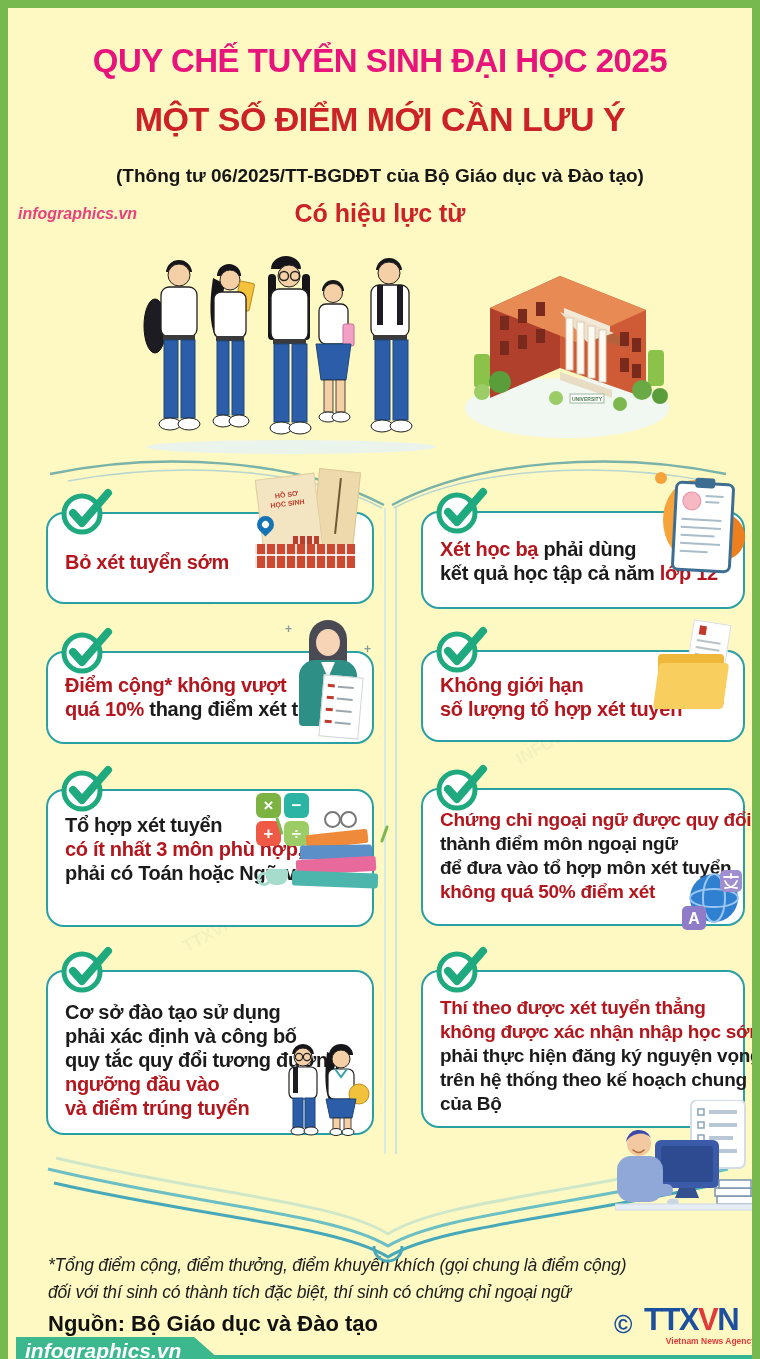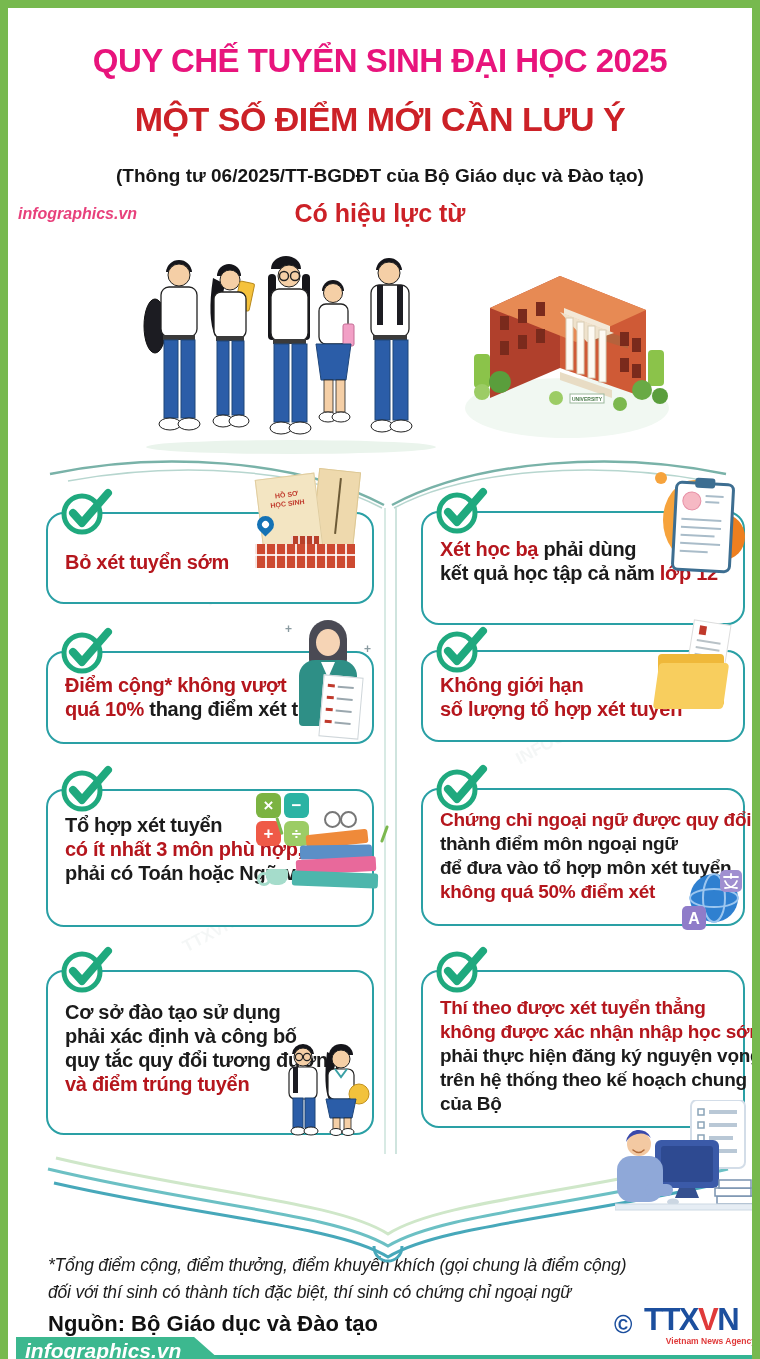--- a/index.html
+++ b/index.html
@@ -1,16 +1,16 @@
 <!DOCTYPE html>
 <html><head>
 <meta charset="utf-8">
 <style>
   html,body{margin:0;padding:0;background:#e9e9e9;}
-  .page{position:relative;width:760px;height:1359px;margin:0 auto;background:#ffffff;
+  .page{position:relative;width:760px;height:1359px;margin:0 auto;background:#fef9c3;
         border-left:8px solid #77b94e;border-right:8px solid #77b94e;border-top:8px solid #77b94e;
         box-sizing:border-box;overflow:hidden;
         font-family:"Liberation Sans","DejaVu Sans",sans-serif;}
   .abs{position:absolute;}
   
   .t1{left:0;right:0;top:34px;text-align:center;font-size:33px;font-weight:bold;letter-spacing:-.5px;color:#e8147c;}
   .t2{left:0;right:0;top:92px;text-align:center;font-size:34px;font-weight:bold;letter-spacing:-.5px;color:#cc2127;}
   .sub{left:0;right:0;top:157px;text-align:center;font-size:19px;font-weight:bold;color:#161616;}
   .eff{left:0;right:0;top:191px;display:flex;justify-content:center;align-items:baseline;gap:25px;color:#cc2127;font-weight:bold;}
   .eff .p1{font-size:25px;} .eff .p2{font-size:37px;letter-spacing:-1px;}
@@ -228,21 +228,21 @@
       <div class="dz-lb"><span>HỒ SƠ</span><br><span>HỌC SINH</span></div>
       <div class="dz-bld2"></div>
         <div class="dz-bld"></div>
         <div class="dz-pin"></div>
     </div>
     <div class="ctext" style="top:36px">
       <div><span class="c-r">Bỏ xét tuyển sớm</span></div>
     </div>
   </div>
 
-  <div class="card" style="left:413px;top:503px;width:324px;height:114px">
+  <div class="card" style="left:413px;top:503px;width:324px;height:98px">
     <div class="check">
       <svg viewBox="0 0 54 50">
           <circle cx="22" cy="28" r="18" fill="#fff" stroke="#1fa97e" stroke-width="5"></circle>
           <path d="M13 27 l9 10 L48 7" fill="none" stroke="#1fa97e" stroke-width="8" stroke-linecap="round" stroke-linejoin="round"></path>
         </svg>
     </div>
     <div class="ic" style="left:232px;top:-41px;width:92px;height:104px">
       <div class="cb-b1"></div>
         <div class="cb-b2"></div>
         <div class="cb-dot"></div>
@@ -404,20 +404,21 @@
         <rect x="58" y="82" width="7" height="13" fill="#f5cfa6" stroke="#222" stroke-width=".8"></rect>
         <rect x="69" y="82" width="7" height="13" fill="#f5cfa6" stroke="#222" stroke-width=".8"></rect>
         <ellipse cx="61" cy="96" rx="6" ry="3.5" fill="#fff" stroke="#222" stroke-width="1"></ellipse>
         <ellipse cx="73" cy="96" rx="6" ry="3.5" fill="#fff" stroke="#222" stroke-width="1"></ellipse>
       </svg>
     </div>
     <div class="ctext" style="top:28px">
       <div><span class="c-k">Cơ sở đào tạo sử dụng</span></div>
       <div><span class="c-k">phải xác định và công bố</span></div>
       <div><span class="c-k">quy tắc quy đổi tương đương</span></div>
+      <div><span class="c-r">ngưỡng đầu vào</span></div>
       <div><span class="c-r">và điểm trúng tuyển</span></div>
     </div>
   </div>
 
   <div class="card" style="left:413px;top:962px;width:324px;height:158px">
     <div class="check">
       <svg viewBox="0 0 54 50">
           <circle cx="22" cy="28" r="18" fill="#fff" stroke="#1fa97e" stroke-width="5"></circle>
           <path d="M13 27 l9 10 L48 7" fill="none" stroke="#1fa97e" stroke-width="8" stroke-linecap="round" stroke-linejoin="round"></path>
         </svg>

